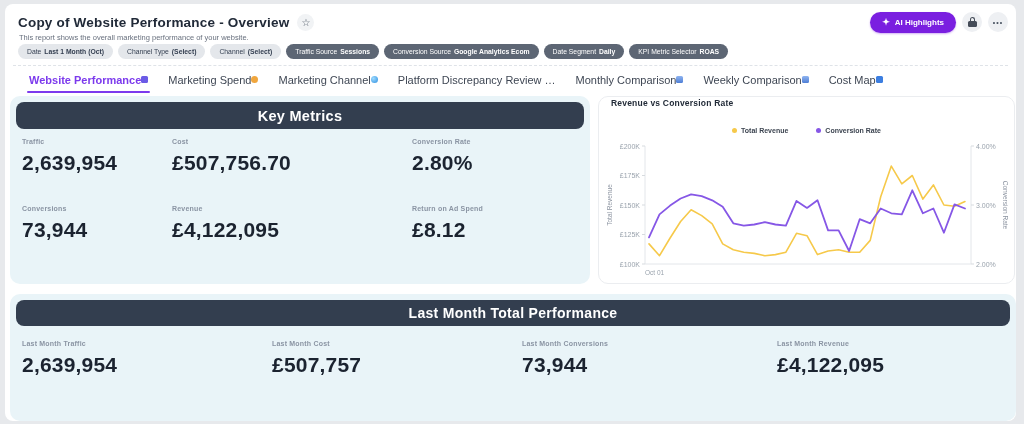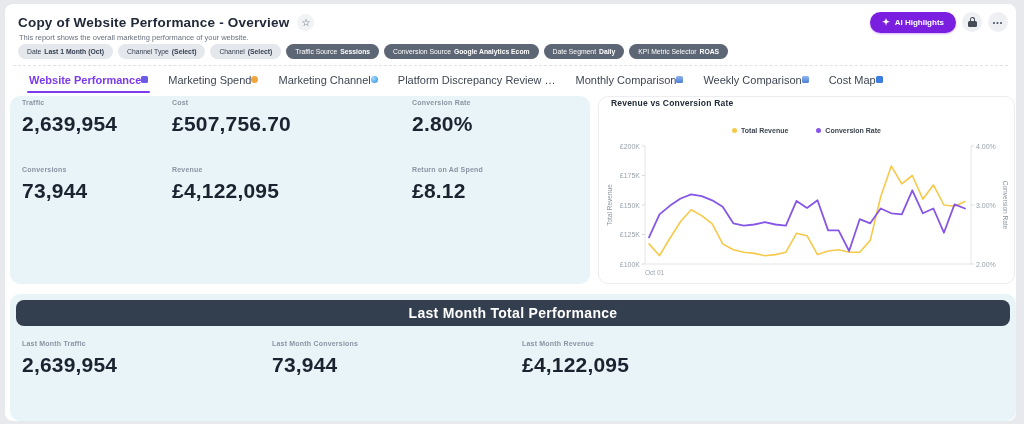--- a/index.html
+++ b/index.html
@@ -147,20 +147,21 @@
         <span>Weekly Comparison</span>
         <span class="tab-icon ic-chart"></span>
       </div>
       <div class="tab">
         <span>Cost Map</span>
         <span class="tab-icon ic-map"></span>
       </div>
     </div>
 
   <section class="key-card">
+    <div class="card-head">Key Metrics</div>
     <div class="km-grid" id="key-metrics-grid">
         <div class="metric">
           <div class="m-label">Traffic</div>
           <div class="m-value">2,639,954</div>
         </div>
         <div class="metric">
           <div class="m-label">Cost</div>
           <div class="m-value">£507,756.70</div>
         </div>
         <div class="metric">
@@ -223,20 +224,24 @@
   </section>
 
   <section class="bottom-card">
     <div class="card-head">Last Month Total Performance</div>
     <div class="lm-grid" id="last-month-grid">
         <div class="metric">
           <div class="m-label">Last Month Traffic</div>
           <div class="m-value">2,639,954</div>
         </div>
         <div class="metric">
+          <div class="m-label">Last Month Cost</div>
+          <div class="m-value">£507,757</div>
+        </div>
+        <div class="metric">
           <div class="m-label">Last Month Conversions</div>
           <div class="m-value">73,944</div>
         </div>
         <div class="metric">
           <div class="m-label">Last Month Revenue</div>
           <div class="m-value">£4,122,095</div>
         </div>
       </div>
   </section>
 

